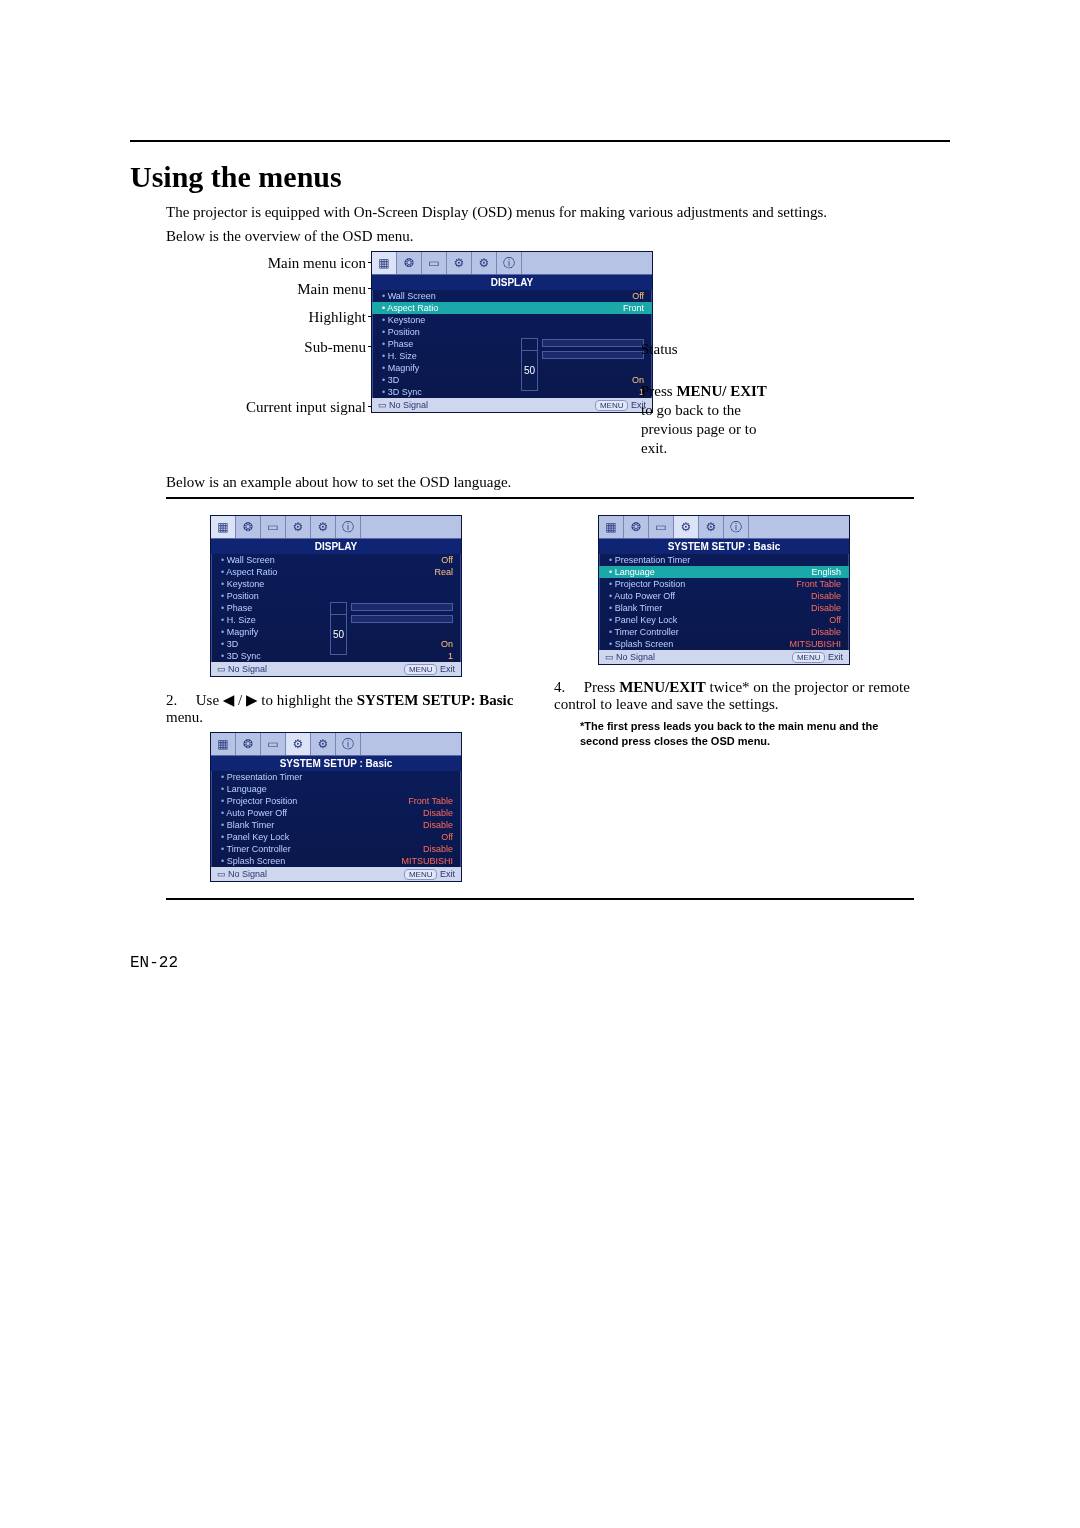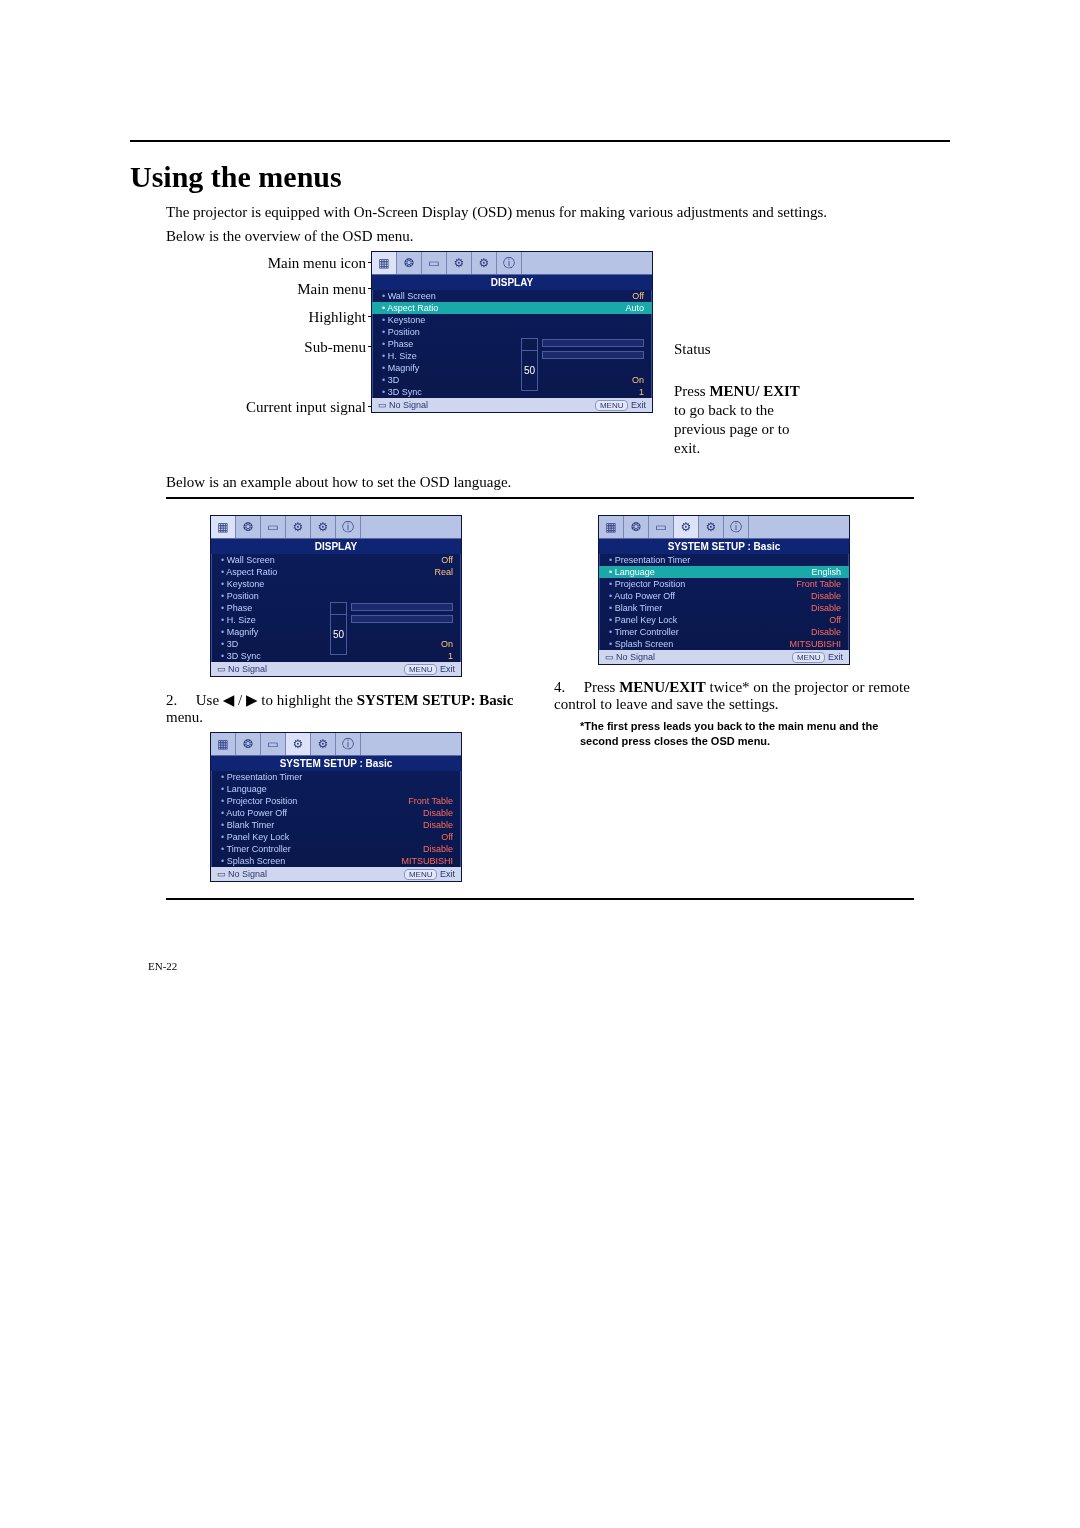--- a/index.html
+++ b/index.html
@@ -46,21 +46,21 @@
   .labels-left {
     position: absolute;
     right: calc(100% - 200px);
     top: 0;
     font-size: 15px;
     text-align: right;
   }
   .labels-left div { position: absolute; right: 0; white-space: nowrap; }
   .labels-right {
     position: absolute;
-    left: 508px;
+    left: 475px;
     top: 60px;
     font-size: 15px;
     width: 130px;
   }
   .labels-right .status { margin-top: 30px ; }
   .labels-right .press  { margin-top: 24px; line-height: 1.25; }
 
   
   .osd {
     background: linear-gradient(#0b1d5d,#0a174b);
@@ -148,24 +148,24 @@
     font-family: Arial, sans-serif;
     font-size: 11px;
     font-weight: bold;
     margin-left:26px;
     margin-top:6px;
     line-height:1.3;
   }
 
   .footer-pn {
     position:absolute;
-    left:148px;
+    left:130px;
     bottom:120px;
-    font-family: Liberation Serif, serif;
-    font-size:11px;
+    font-family: Liberation Mono, monospace;
+    font-size:16px;
   }
 </style>
 </head>
 <body>
 
 <div class="page">
 
   <hr class="page-rule">
 
   <h1>Using the menus</h1>
@@ -199,21 +199,21 @@
         <div class="tab">ⓘ</div>
       </div>
       <div class="osd-title">DISPLAY</div>
       <div id="osd-large-rows">
           <div class="osd-row">
             <span class="dot">Wall Screen</span>
             <span class="val">Off</span>
           </div>
           <div class="osd-row hi">
             <span class="dot">Aspect Ratio</span>
-            <span class="val white">Auto</span>
+            <span class="val white">Front</span>
           </div>
           <div class="osd-row">
             <span class="dot">Keystone</span>
             <span class="val"></span>
           </div>
           <div class="osd-row">
             <span class="dot">Position</span>
             <span class="val"></span>
           </div>
           <div class="osd-row">

